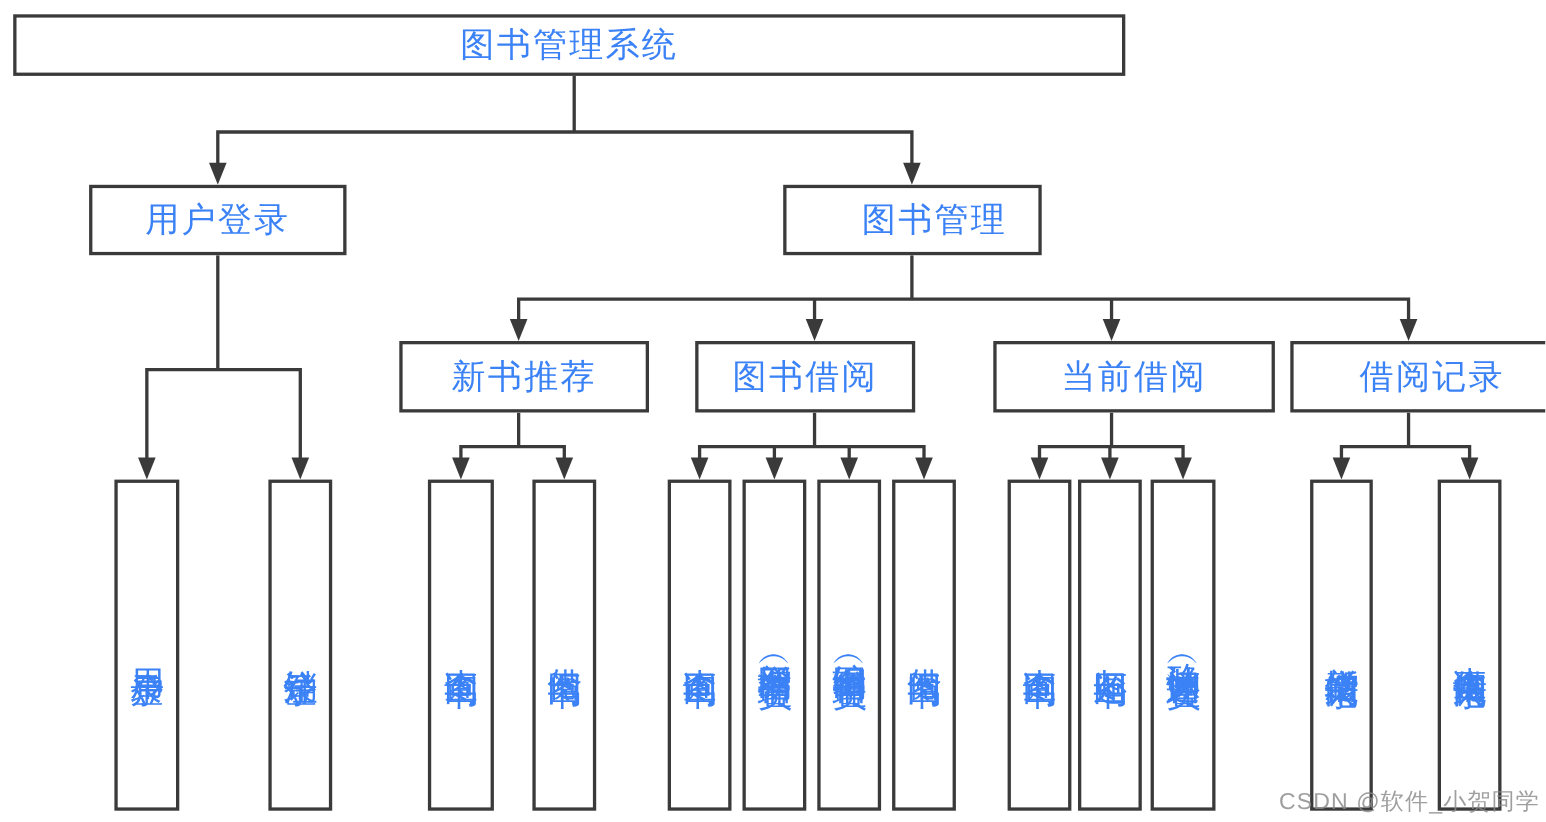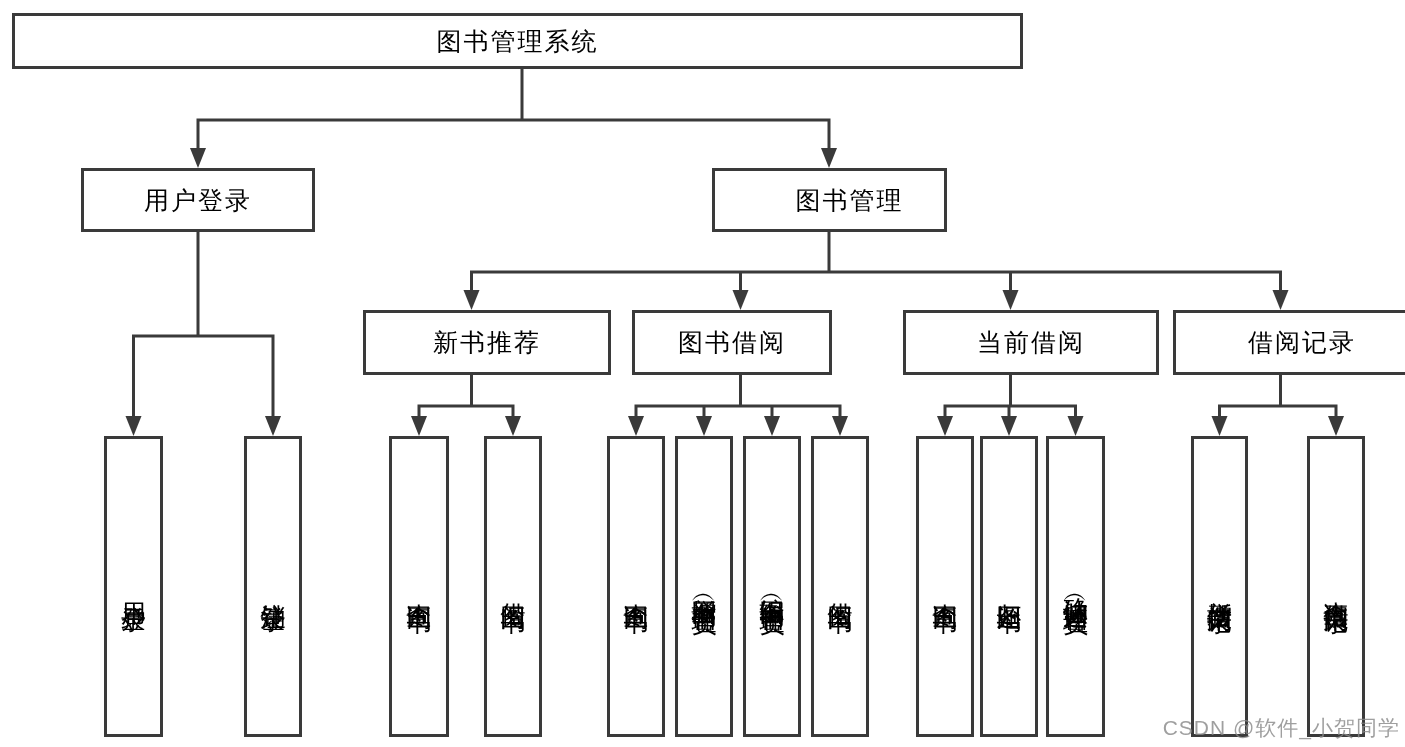--- a/index.html
+++ b/index.html
@@ -20,27 +20,27 @@
     left: 0; top: 0;
     width: 1405px;
     height: 747px;
     z-index: 1;
   }
   .box {
     position: absolute;
     box-sizing: border-box;
     background: #ffffff;
     border: 3px solid #3a3a3a;
-    color: #000000;
+    color: #3b82f6;
     display: flex;
     align-items: center;
     justify-content: center;
     text-align: center;
     z-index: 2;
-    font-size: 25px;
+    font-size: 31px;
     letter-spacing: 2px;
     line-height: 1.15;
     white-space: nowrap;
   }
   .vbox {
     writing-mode: vertical-rl;
     text-orientation: mixed;
     white-space: nowrap;
     letter-spacing: 2px;
   }
@@ -97,21 +97,21 @@
     <path class="wire" d="M1280.5,375 V406 M1219.5,406 H1336 M1219.5,404.5 V418 M1336,404.5 V418"></path>
     <polygon class="head" points="1211.5,416 1227.5,416 1219.5,436"></polygon>
     <polygon class="head" points="1328,416 1344,416 1336,436"></polygon>
   </svg>
 
   <div class="box" style="left:12px; top:13px; width:1011px; height:56px;">图书管理系统</div>
 
   <div class="box" style="left:81px; top:168px; width:234px; height:64px;">用户登录</div>
   <div class="box" style="left:712px; top:168px; width:235px; height:64px;padding-left:40px;">图书管理</div>
 
-  <div class="box" style="left:363px; top:310px; width:248px; height:65px;">新书推荐</div>
+  <div class="box" style="left:363px; top:310px; width:227px; height:65px;">新书推荐</div>
   <div class="box" style="left:632px; top:310px; width:200px; height:65px;">图书借阅</div>
   <div class="box" style="left:903px; top:310px; width:256px; height:65px;">当前借阅</div>
   <div class="box" style="left:1173px; top:310px; width:258px; height:65px;">借阅记录</div>
 
   <div class="box vbox" style="left:104px; top:436px; width:59px; height:301px;">用户登录</div>
   <div class="box vbox" style="left:244px; top:436px; width:58px; height:301px;">注销登录</div>
 
   <div class="box vbox" style="left:389px; top:436px; width:60px; height:301px;">查询图书</div>
   <div class="box vbox" style="left:484px; top:436px; width:58px; height:301px;">借阅图书</div>
 

